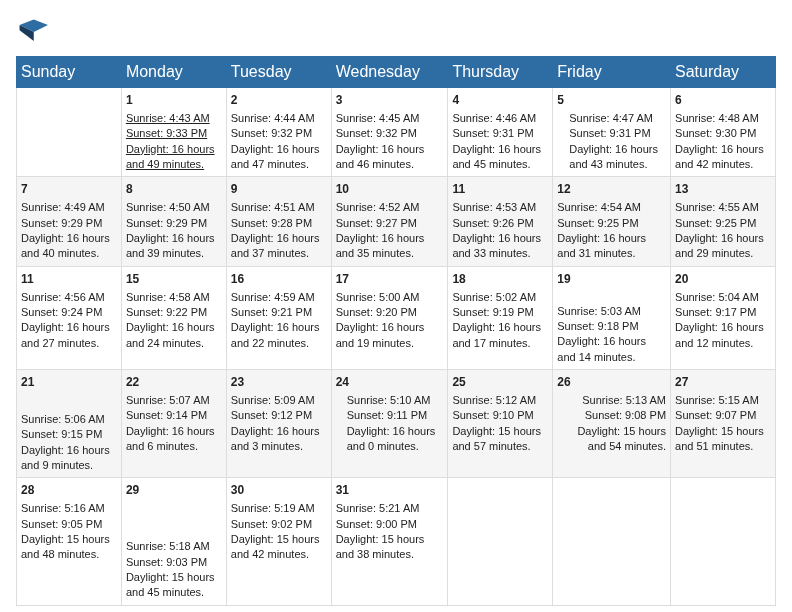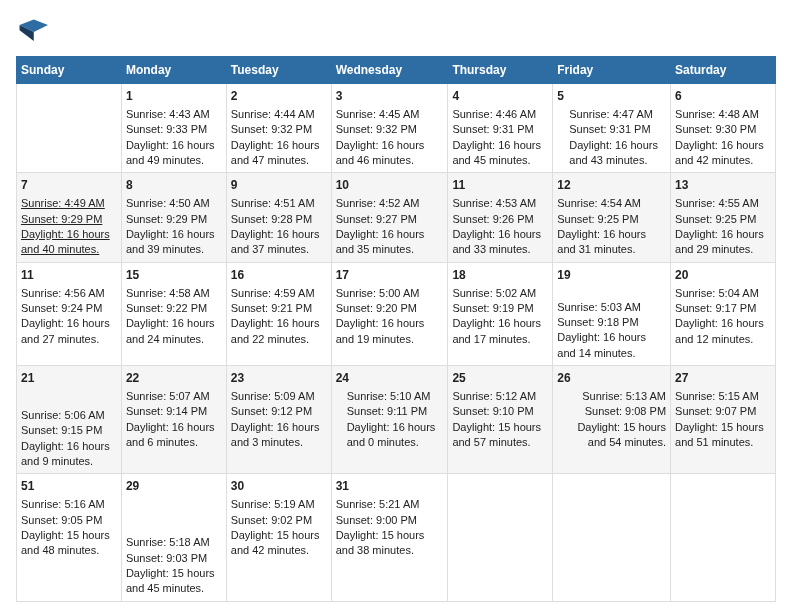--- a/index.html
+++ b/index.html
@@ -53,22 +53,22 @@
       border-collapse: collapse;
       font-size: 11px;
     }
     thead tr {
       background-color: #2e6da4;
       color: #fff;
     }
     thead th {
       padding: 6px 4px;
       text-align: left;
-      font-weight: bold;
-      font-size: 12px;
+      font-weight: normal;
+      font-size: 16px;
       border: 1px solid #2e6da4;
     }
     tbody tr {
       border-bottom: 1px solid #ccc;
     }
     tbody td {
       padding: 4px 4px;
       vertical-align: top;
       border: 1px solid #ddd;
       min-height: 80px;
@@ -121,21 +121,21 @@
         <th>Thursday</th>
         <th>Friday</th>
         <th>Saturday</th>
       </tr>
   </thead>
   <tbody id="calendar-body">
   <tr>
         <td class="empty"></td>
         <td>
           <span class="day-num">1</span>
-          <div style="white-space: pre-line;">Sunrise: 4:43 AM
+          <div style="white-space: pre-line; text-decoration: underline;">Sunrise: 4:43 AM
 Sunset: 9:33 PM
 Daylight: 16 hours
 and 49 minutes.</div>
         </td>
         <td>
           <span class="day-num">2</span>
           <div style="white-space: pre-line;">Sunrise: 4:44 AM
 Sunset: 9:32 PM
 Daylight: 16 hours
 and 47 minutes.</div>
@@ -165,21 +165,21 @@
           <span class="day-num">6</span>
           <div style="white-space: pre-line;">Sunrise: 4:48 AM
 Sunset: 9:30 PM
 Daylight: 16 hours
 and 42 minutes.</div>
         </td>
       </tr>
       <tr>
         <td>
           <span class="day-num">7</span>
-          <div style="white-space: pre-line; text-decoration: underline;">Sunrise: 4:49 AM
+          <div style="white-space: pre-line;">Sunrise: 4:49 AM
 Sunset: 9:29 PM
 Daylight: 16 hours
 and 40 minutes.</div>
         </td>
         <td>
           <span class="day-num">8</span>
           <div style="white-space: pre-line;">Sunrise: 4:50 AM
 Sunset: 9:29 PM
 Daylight: 16 hours
 and 39 minutes.</div>
@@ -317,21 +317,21 @@
         <td>
           <span class="day-num">27</span>
           <div style="white-space: pre-line;">Sunrise: 5:15 AM
 Sunset: 9:07 PM
 Daylight: 15 hours
 and 51 minutes.</div>
         </td>
       </tr>
       <tr>
         <td>
-          <span class="day-num">51</span>
+          <span class="day-num">28</span>
           <div style="white-space: pre-line;">Sunrise: 5:16 AM
 Sunset: 9:05 PM
 Daylight: 15 hours
 and 48 minutes.</div>
         </td>
         <td>
           <span class="day-num">29</span>
           <div style="white-space: pre-line; margin-top: 40px;">Sunrise: 5:18 AM
 Sunset: 9:03 PM
 Daylight: 15 hours

